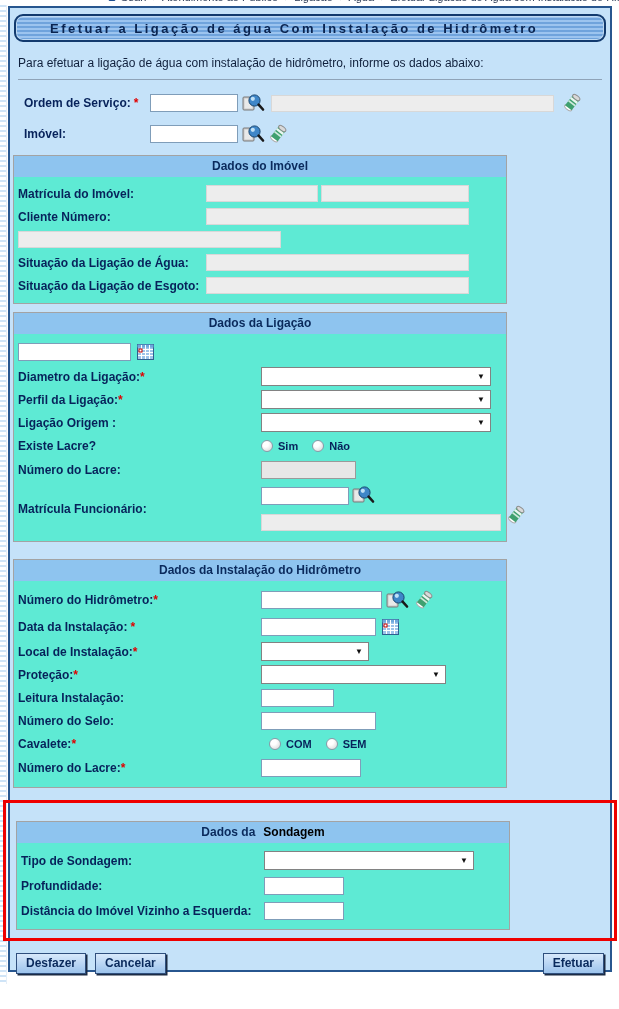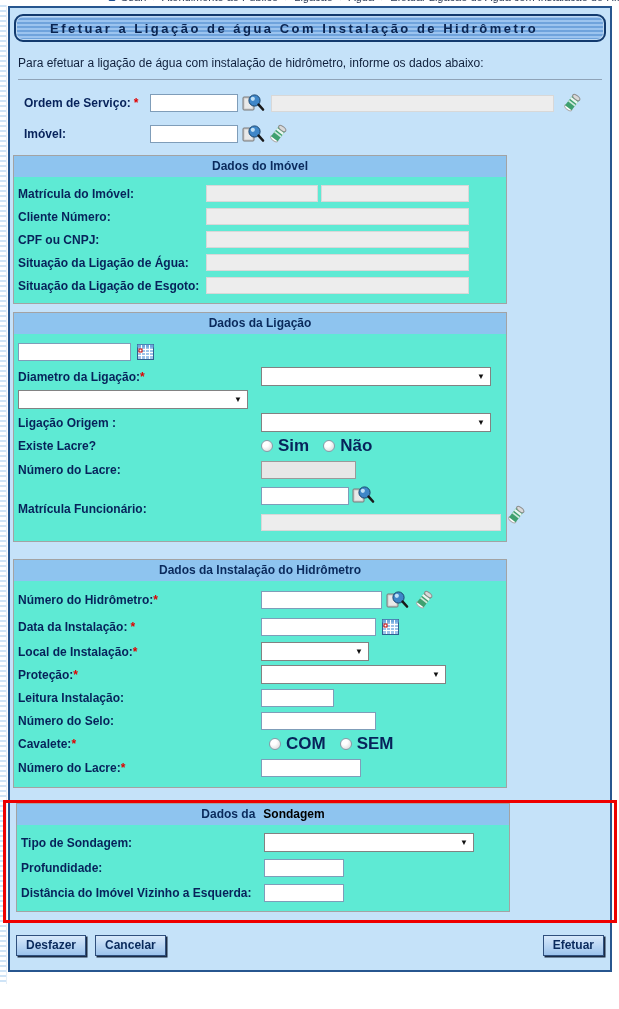--- a/index.html
+++ b/index.html
@@ -52,26 +52,26 @@
   .sec-h { background:#8ec4ef; text-align:center; font-weight:bold; color:#0a2a5c;
            font-size:12px; padding:3px 0 4px; }
   .sec-h .em { color:#000; margin-left:8px; }
   .sec-b { padding:5px 0 6px; }
   .frow { display:flex; align-items:center; min-height:23px; padding-left:4px; }
   .frow .lbl { width:243px; flex:none; }
   .frow.imv .lbl { width:188px; }
 
   .radio { width:12px; height:12px; border-radius:50%; border:1px solid #8a9aa8; flex:none;
     background:radial-gradient(circle at 35% 30%,#ffffff 30%,#d2d2d2); margin-right:5px; cursor:pointer; }
-  .rlbl { font-weight:bold; color:#07225a; font-size:17px; margin-right:14px; }
+  .rlbl { font-weight:bold; color:#07225a; font-size:11px; margin-right:14px; }
 
   .stack { display:flex; flex-direction:column; }
   .line { display:flex; align-items:center; }
 
-  .red-frame { border:3px solid #ee0000; margin:12px -7px 0 -7px; padding:0 0 8px; }
+  .red-frame { border:3px solid #ee0000; margin:12px -7px 0 -7px; padding:18px 0 8px; }
   .red-frame .section { margin-left:10px; }
 
   .actions { display:flex; justify-content:space-between; align-items:center; padding:0 6px; margin-top:12px; }
   .actions .left { display:flex; gap:9px; }
   .btn { font-size:12px; font-weight:bold; color:#0a2a5c; cursor:pointer;
     background:linear-gradient(180deg,#d8e9fb,#9cc3ec); border:1px solid #2f4f7d;
     box-shadow:1.5px 1.5px 0 #1b2b44; padding:2px 9px 3px; }
 
   svg { display:block; }
 </style>
@@ -153,21 +153,20 @@
       <div class="frow imv">
           <span class="lbl">Matrícula do Imóvel:</span>
         <span class="ro" style="width:112px;"></span>
         <span class="ro" style="width:148px; margin-left:3px;"></span>
       </div>
       <div class="frow imv">
           <span class="lbl">Cliente Número:</span>
         <span class="ro" style="width:263px;"></span>
       </div>
       <div class="frow imv">
-          <span class="lbl">CPF ou CNPJ:</span>
         <span class="ro" style="width:263px;"></span>
       </div>
       <div class="frow imv">
           <span class="lbl">Situação da Ligação de Água:</span>
         <span class="ro" style="width:263px;"></span>
       </div>
       <div class="frow imv">
           <span class="lbl">Situação da Ligação de Esgoto:</span>
         <span class="ro" style="width:263px;"></span>
       </div>
@@ -186,20 +185,21 @@
               <path d="M4.5 1v14 M8.5 1v14 M12.5 1v14 M1 5.5h15 M1 8.5h15 M1 11.5h15" stroke="#ffffff" stroke-width="1"></path>
               <rect x="2" y="5" width="3" height="3" fill="#ffffff" stroke="#c00000"></rect>
             </svg>
         </span>
       </div>
       <div class="frow">
           <span class="lbl"><span>Diametro da Ligação:</span><span class="req" style="margin-left:0;">*</span></span>
         <span class="selbox" style="width:230px;"></span>
       </div>
       <div class="frow">
+          <span class="lbl"><span>Perfil da Ligação:</span><span class="req" style="margin-left:0;">*</span></span>
         <span class="selbox" style="width:230px;"></span>
       </div>
       <div class="frow">
           <span class="lbl"><span>Ligação Origem :</span></span>
         <span class="selbox" style="width:230px;"></span>
       </div>
       <div class="frow">
           <span class="lbl">Existe Lacre?</span>
         <span class="radio"></span>
         <span class="rlbl">Sim</span>

